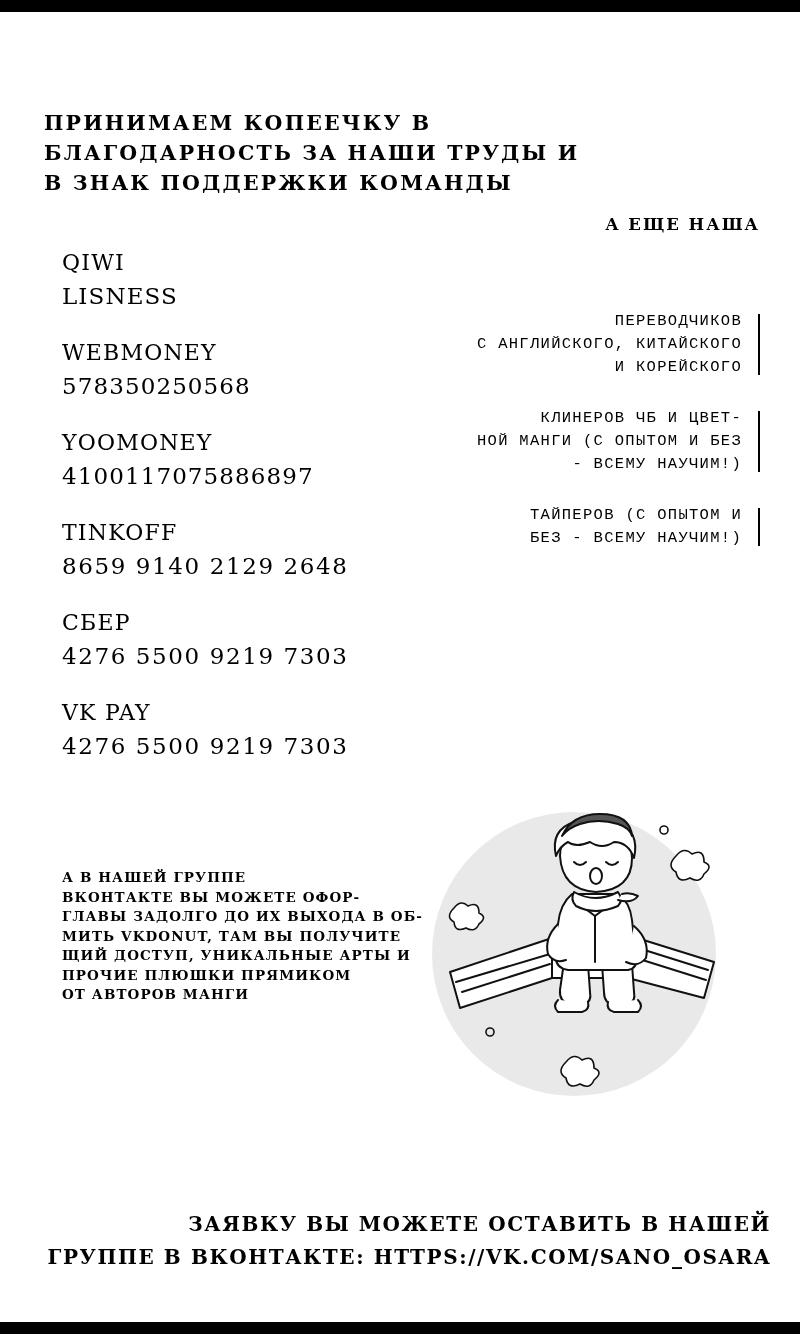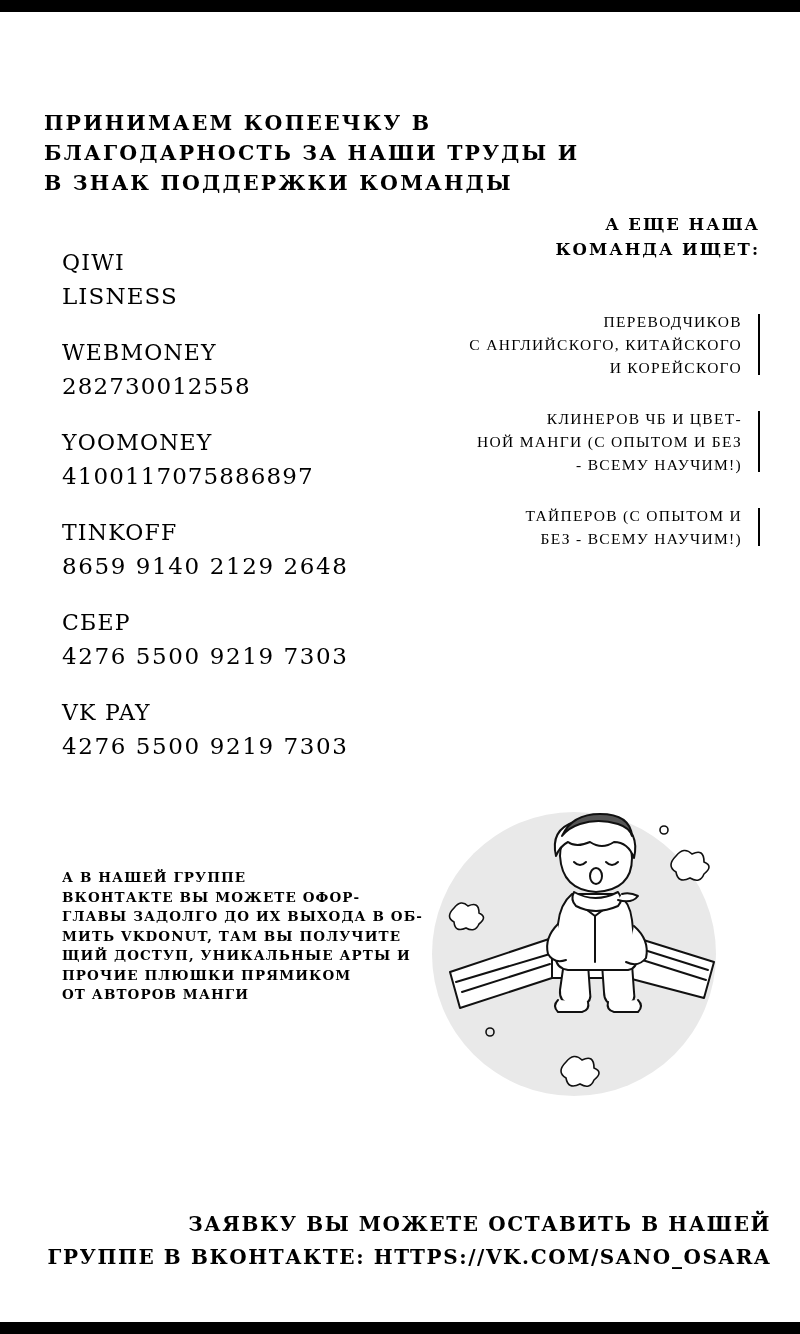--- a/index.html
+++ b/index.html
@@ -107,21 +107,21 @@
     position: absolute;
     right: 40px;
     top: 310px;
     width: 340px;
   }
   .recruit-item {
     position: relative;
     padding-right: 18px;
     margin-bottom: 28px;
     text-align: right;
-    font-family: Liberation Serif, serif;
+    font-family: Liberation Mono, monospace;
     font-size: 15.5px;
     line-height: 23px;
     letter-spacing: 1.3px;
     text-transform: uppercase;
   }
   .recruit-item .bar {
     position: absolute;
     right: 0;
     top: 4px;
     bottom: 4px;
@@ -179,21 +179,21 @@
 
   <div class="payments">
 
     <div class="pay-block">
       <div class="pay-label">Qiwi</div>
       <div class="pay-value">LISNESS</div>
     </div>
 
     <div class="pay-block">
       <div class="pay-label">WebMoney</div>
-      <div class="pay-value">282730012558</div>
+      <div class="pay-value">578350250568</div>
     </div>
 
     <div class="pay-block">
       <div class="pay-label">YooMoney</div>
       <div class="pay-value">4100117075886897</div>
     </div>
 
     <div class="pay-block tight">
       <div class="pay-label">Tinkoff</div>
       <div class="pay-value">8659 9140 2129 2648</div>
@@ -216,21 +216,20 @@
     <div>ВКонтакте вы можете офор-</div>
     <div>главы задолго до их выхода в об-</div>
     <div>мить VKDonut, там вы получите</div>
     <div>щий доступ, уникальные арты и</div>
     <div>прочие плюшки прямиком</div>
     <div>от авторов манги</div>
   </div>
 
   <div class="recruit-title">
     <div>А еще наша</div>
-    <div>команда ищет:</div>
   </div>
 
   <div class="recruit-list">
     <div class="recruit-item">
       <span class="bar"></span>
       <div>Переводчиков</div>
       <div>с английского, китайского</div>
       <div>и корейского</div>
     </div>
     <div class="recruit-item">

